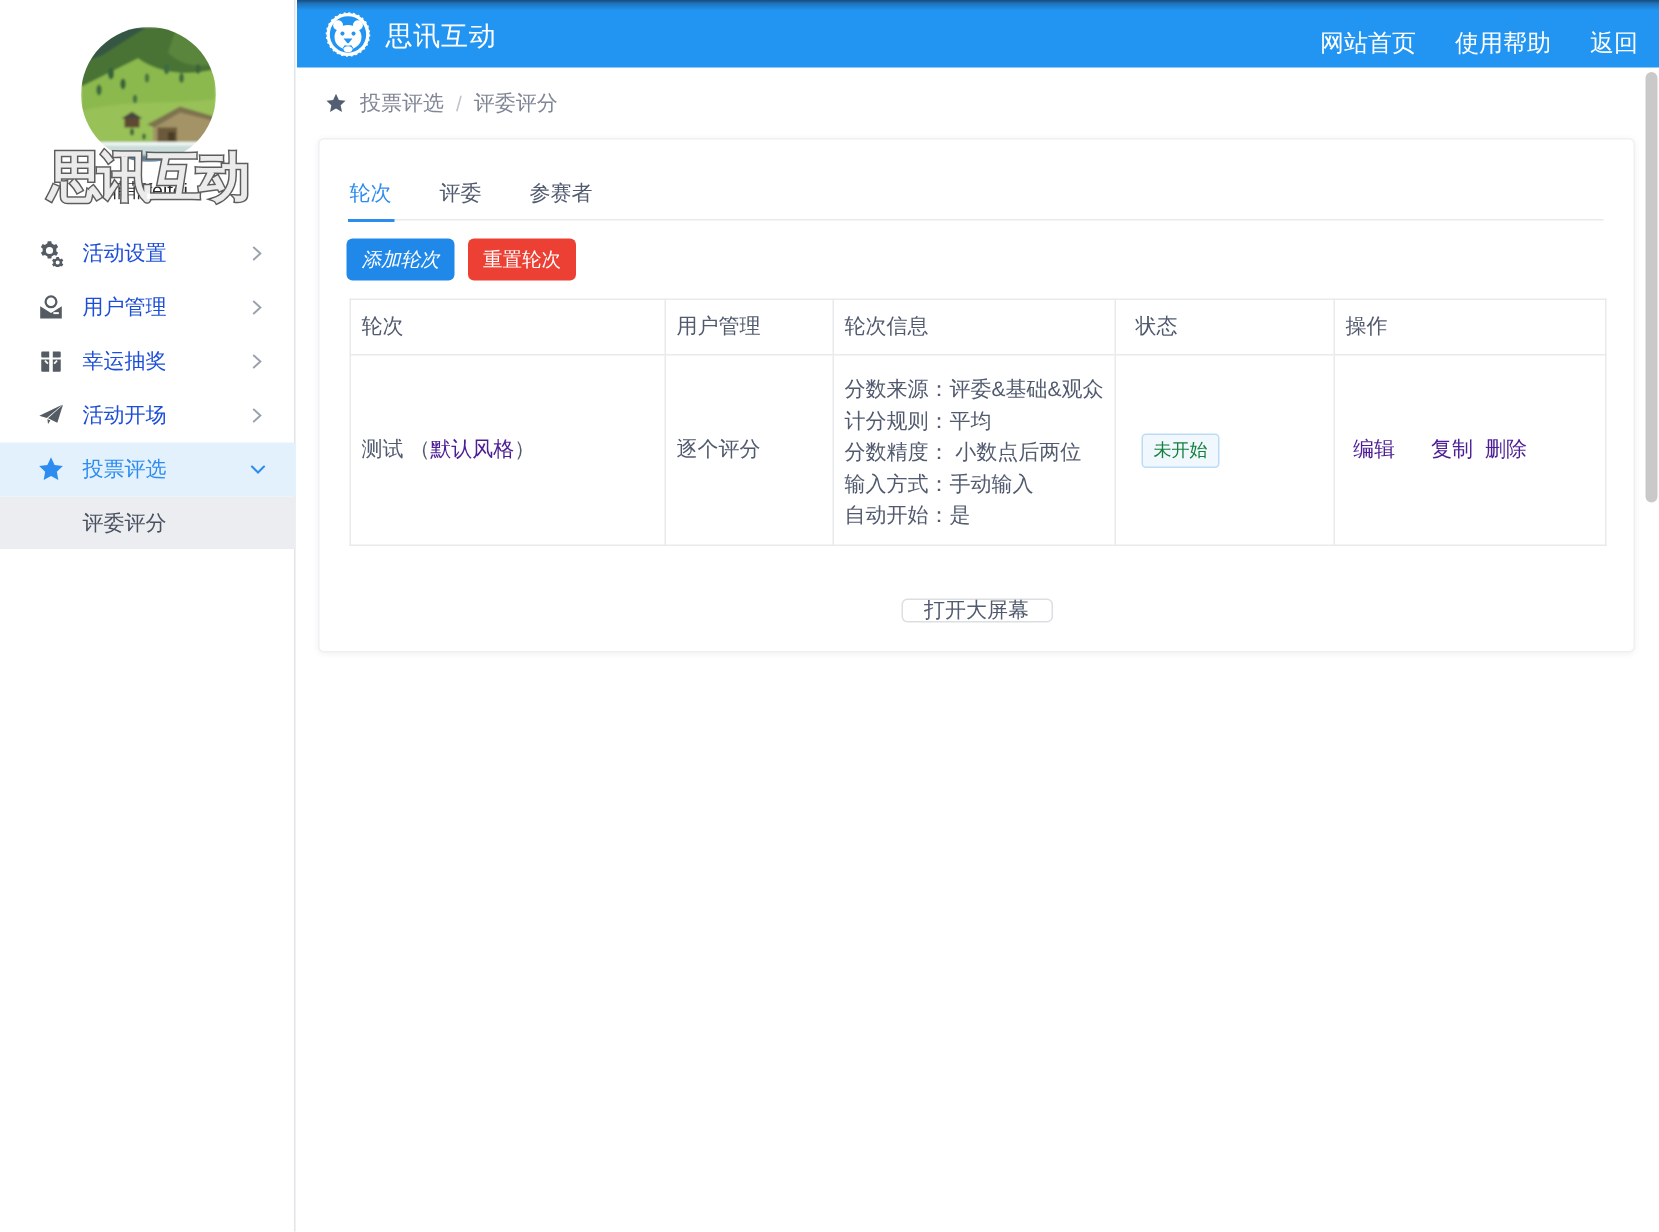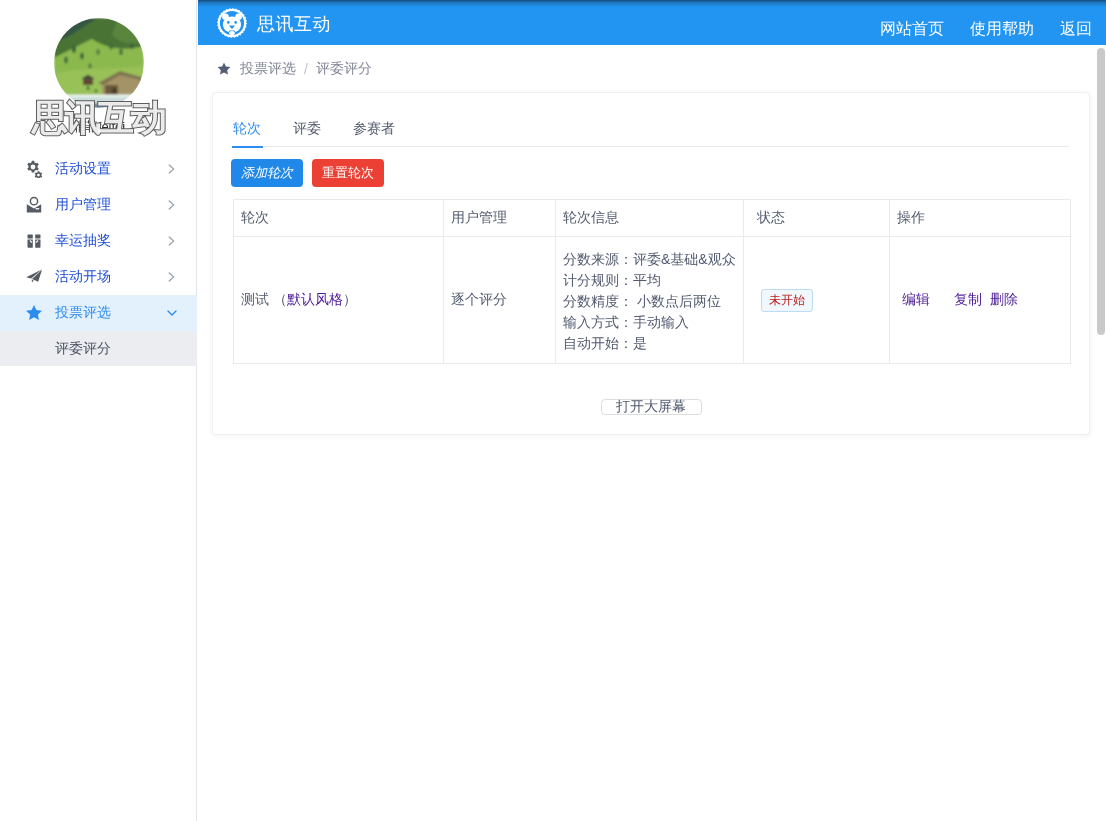--- a/index.html
+++ b/index.html
@@ -56,21 +56,21 @@
   table { margin-top:12px; width:838px; border-collapse:collapse; table-layout:fixed;
     font-size:14px; color:#515a6e; }
   th, td { border:1px solid #e8eaec; font-weight:normal; text-align:left;
     padding:0 0 0 7px; }
   th { height:37px; }
   td { height:123px; }
   td.info { padding-top:12px; padding-bottom:9px; line-height:21px; vertical-align:top; }
   a.lk { color:#4c1d95; text-decoration:none;text-align:right; }
   .tag { display:inline-block; height:23px; line-height:21px; padding:0 7px;
     background:#f0f8fe; border:1px solid #bcdcf6; border-radius:3px;
-    font-size:12px; color:#b91c1c; margin-left:4px; }
+    font-size:12px; color:#15803d; margin-left:4px; }
   .bigbtn { margin:35px auto 0; width:101px; height:16px; border:1px solid #dcdee2;
     border-radius:4px; background:#fff; font-size:14px; color:#515a6e;
     display:flex; align-items:center; justify-content:center; }
   
   .sbthumb { position:fixed; right:1px; top:48px; width:8px; height:287px;
     background:#c9c9c9; border-radius:4px; z-index:9; }
 </style>
 </head>
 <body>
 

